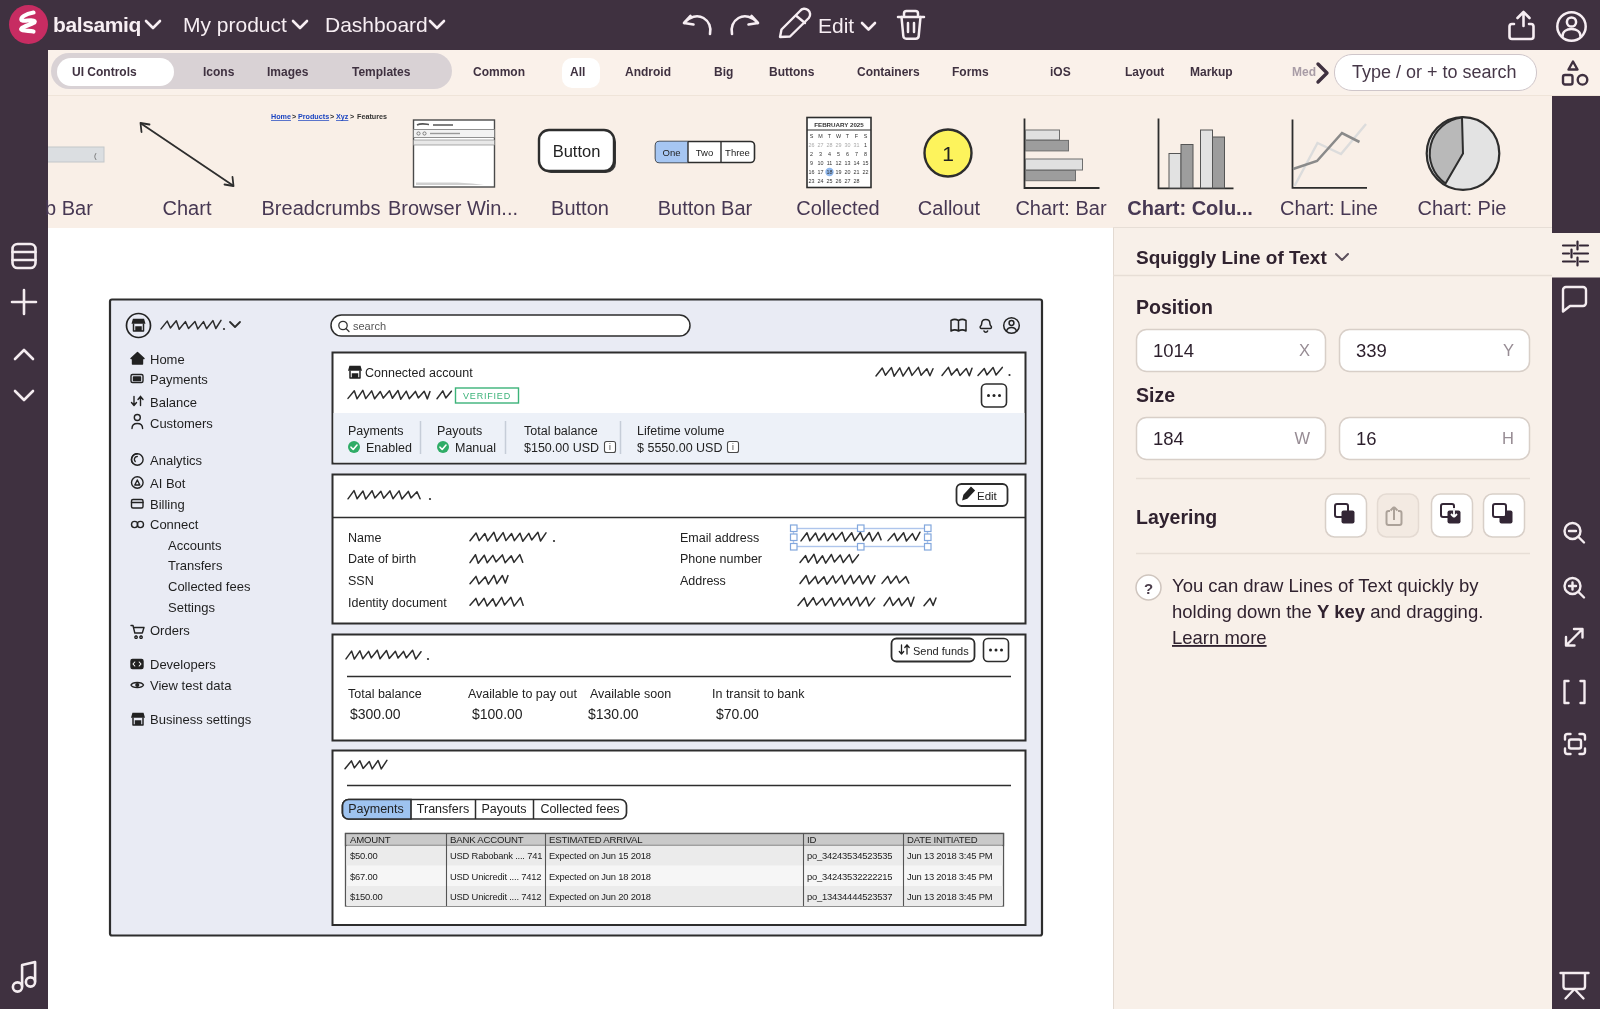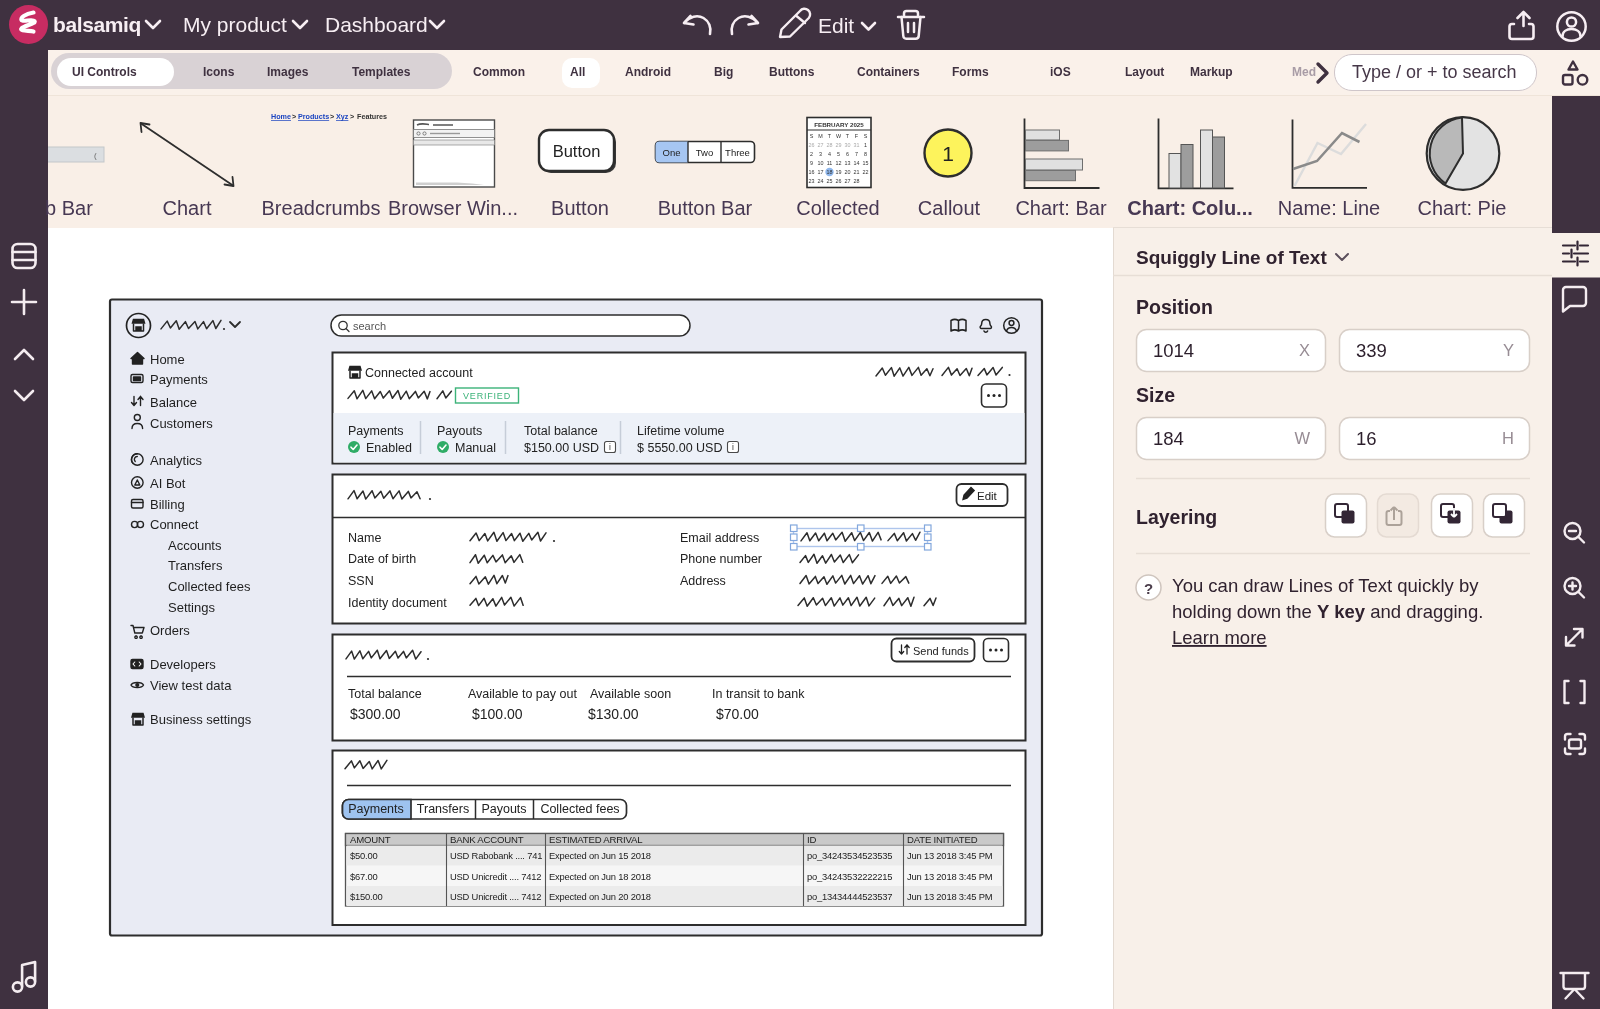--- a/index.html
+++ b/index.html
@@ -245,21 +245,21 @@
 <div class="lbl" style="left:45px;transform:none;">b Bar</div>
 <div class="lbl" style="left:187px;">Chart</div>
 <div class="lbl" style="left:321px;">Breadcrumbs</div>
 <div class="lbl" style="left:453px;">Browser Win...</div>
 <div class="lbl" style="left:580px;">Button</div>
 <div class="lbl" style="left:705px;">Button Bar</div>
 <div class="lbl" style="left:838px;">Collected</div>
 <div class="lbl" style="left:949px;">Callout</div>
 <div class="lbl" style="left:1061px;">Chart: Bar</div>
 <div class="lbl" style="left:1190px;font-weight:bold;">Chart: Colu...</div>
-<div class="lbl" style="left:1329px;">Name: Line</div>
+<div class="lbl" style="left:1329px;">Chart: Line</div>
 <div class="lbl" style="left:1462px;">Chart: Pie</div>
 <div id="canvas" class="abs"></div>
 <svg class="abs" style="left:48px;top:228px" width="1065" height="781" viewBox="48 228 1065 781">
 <defs>
 <path id="sq" vector-effect="non-scaling-stroke" fill="none" stroke="#2d2d2d" stroke-width="1.5" stroke-linecap="round" stroke-linejoin="round" d="M0 8.6 L5.6 1.5 L8.1 8.9 L14 0.4 L16.9 8.1 L22.8 0.4 L25.4 8.7 L31.8 0.5 L34.4 9 L41 1.3 L43.8 9.6 L49.3 1.8 L52 8.2 L57.5 0.9 L60.7 8.3 L66.8 1.5 L69.6 8.9 L75.1 0.4 L77.7 9.1 L83.6 0.9 L86.6 8.7 L92.4 1.7 L95.4 8.4 L100 1.2"></path>
 <path id="sqs" vector-effect="non-scaling-stroke" fill="none" stroke="#2d2d2d" stroke-width="1.5" stroke-linecap="round" stroke-linejoin="round" d="M0 8.5 L6.1 1 L9 9 L14.5 0.3"></path>
 <g id="chk">
   <circle cx="6" cy="6" r="6" fill="#2fac66"></circle>
   <path d="M3 6.2 l2.2 2.3 l3.8 -4.4" stroke="#fff" stroke-width="1.6" fill="none" stroke-linecap="round" stroke-linejoin="round"></path>
 </g>

